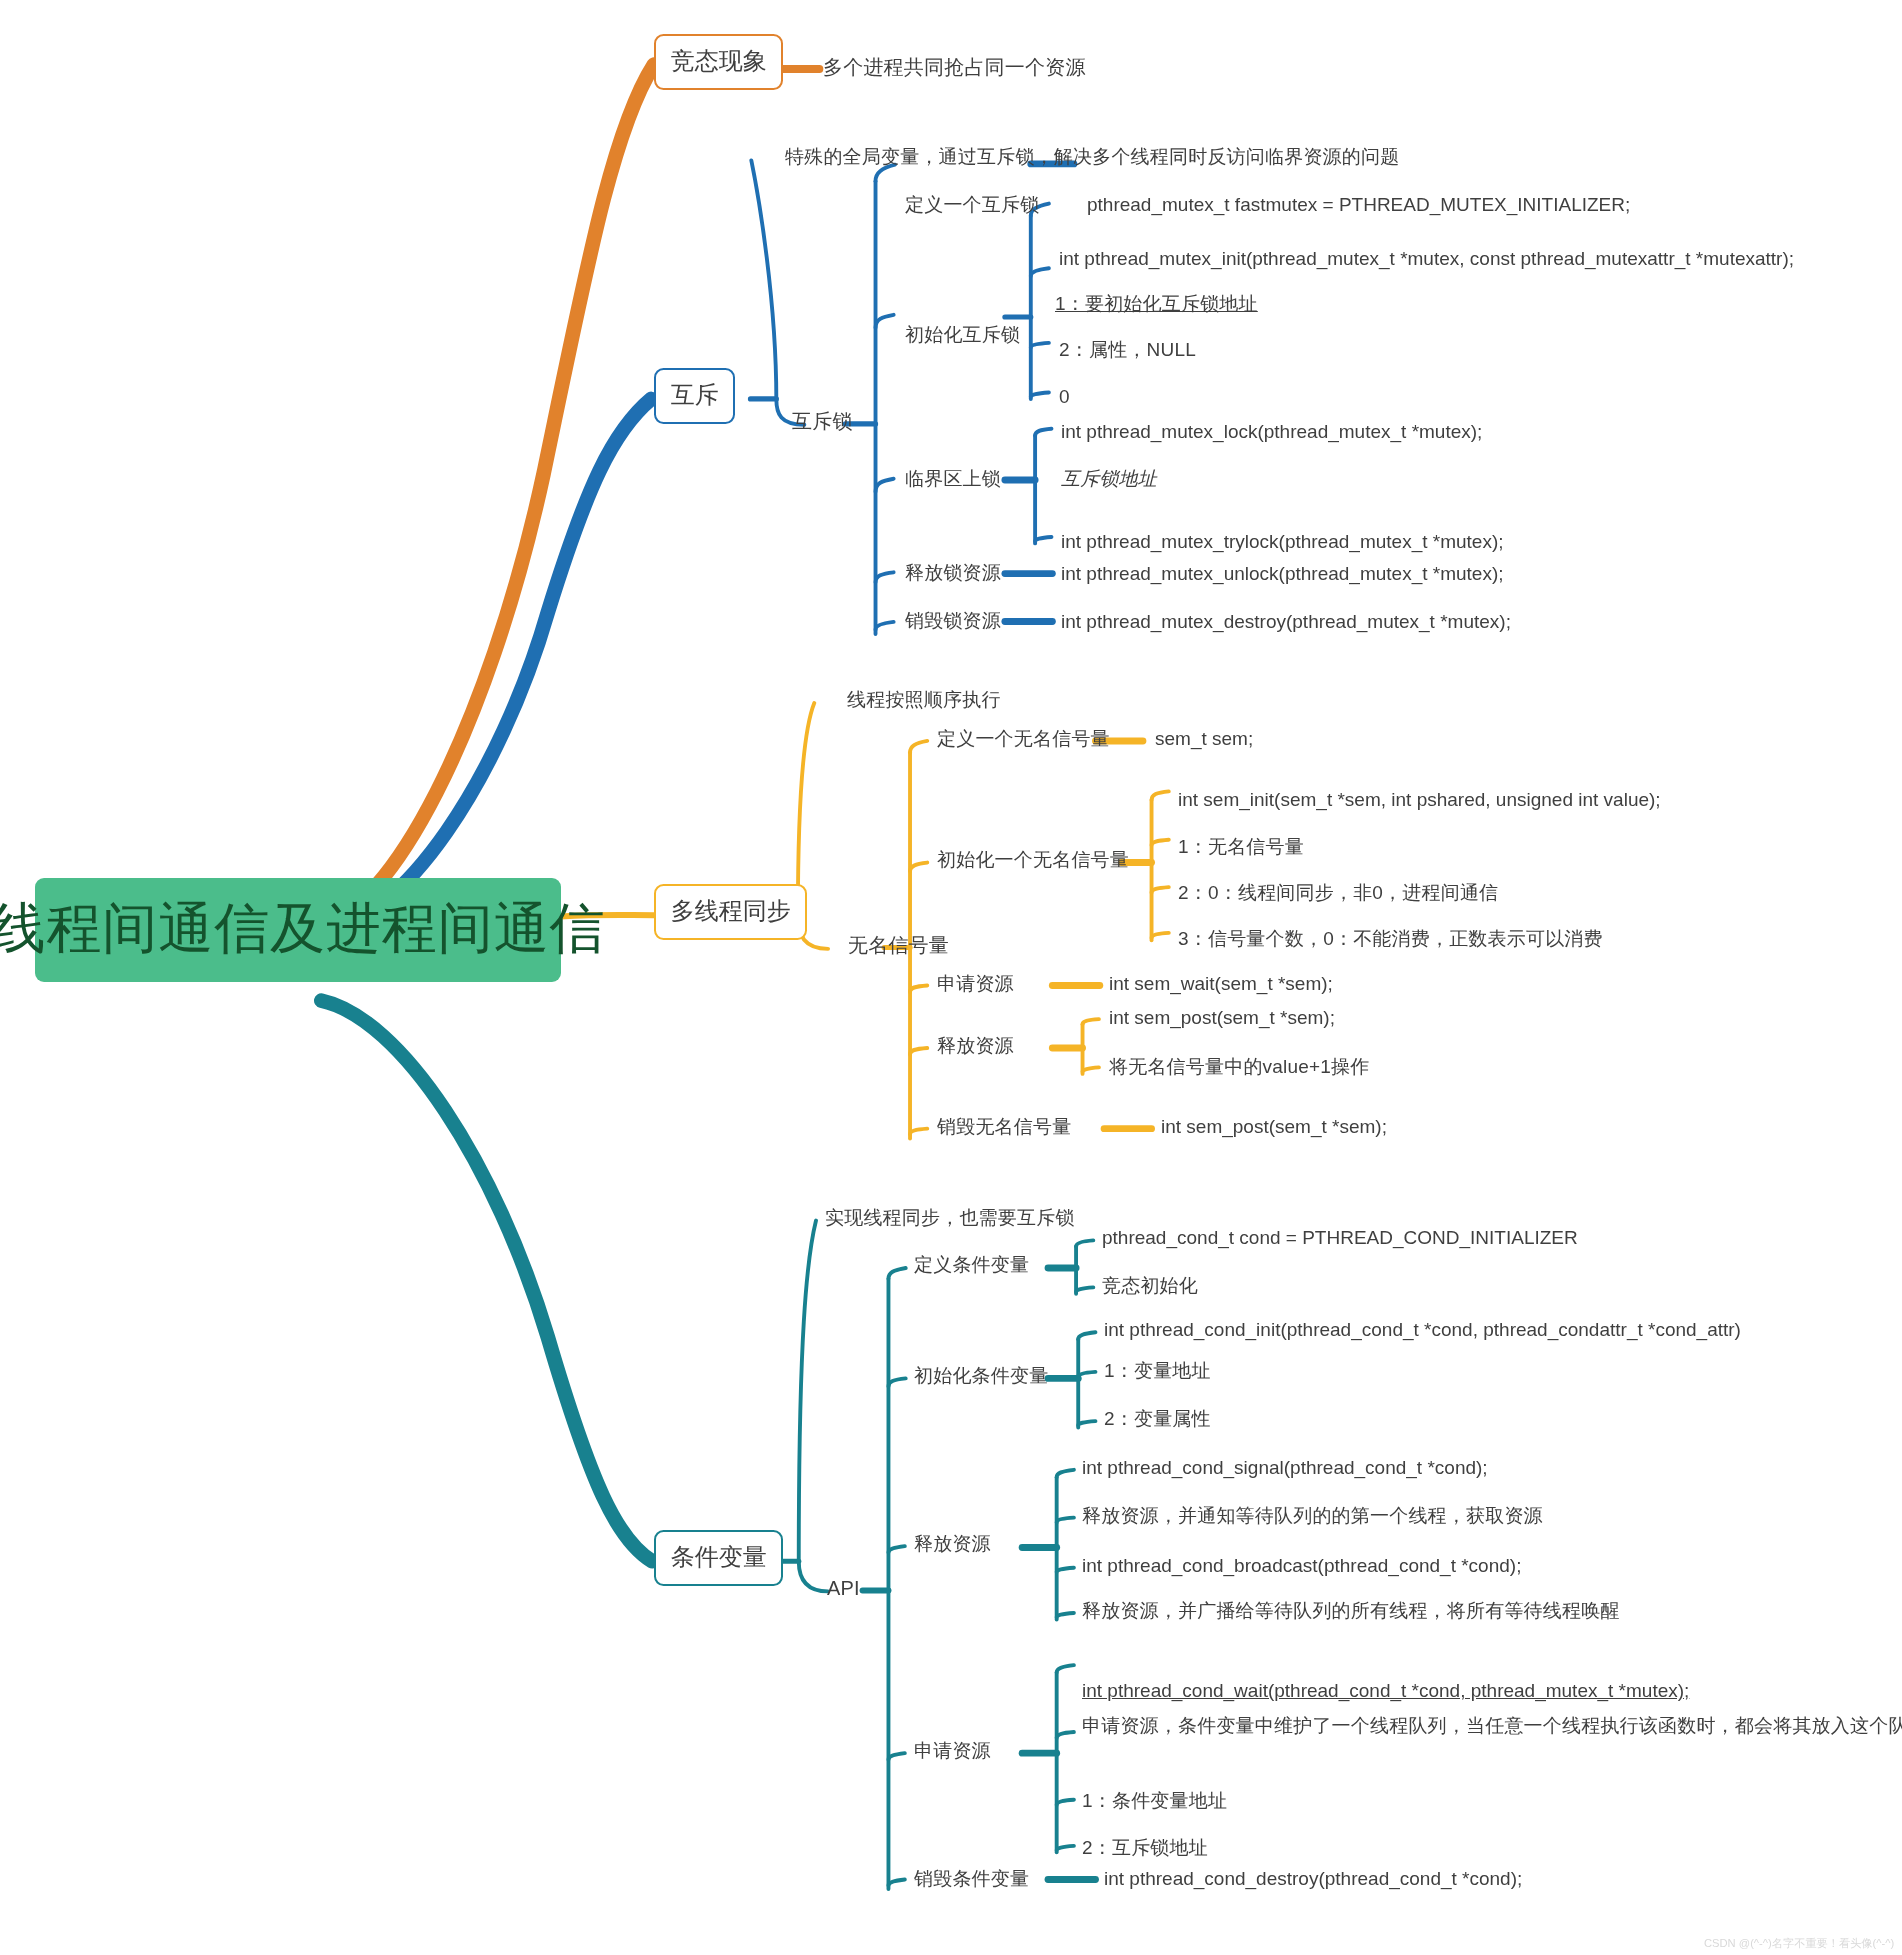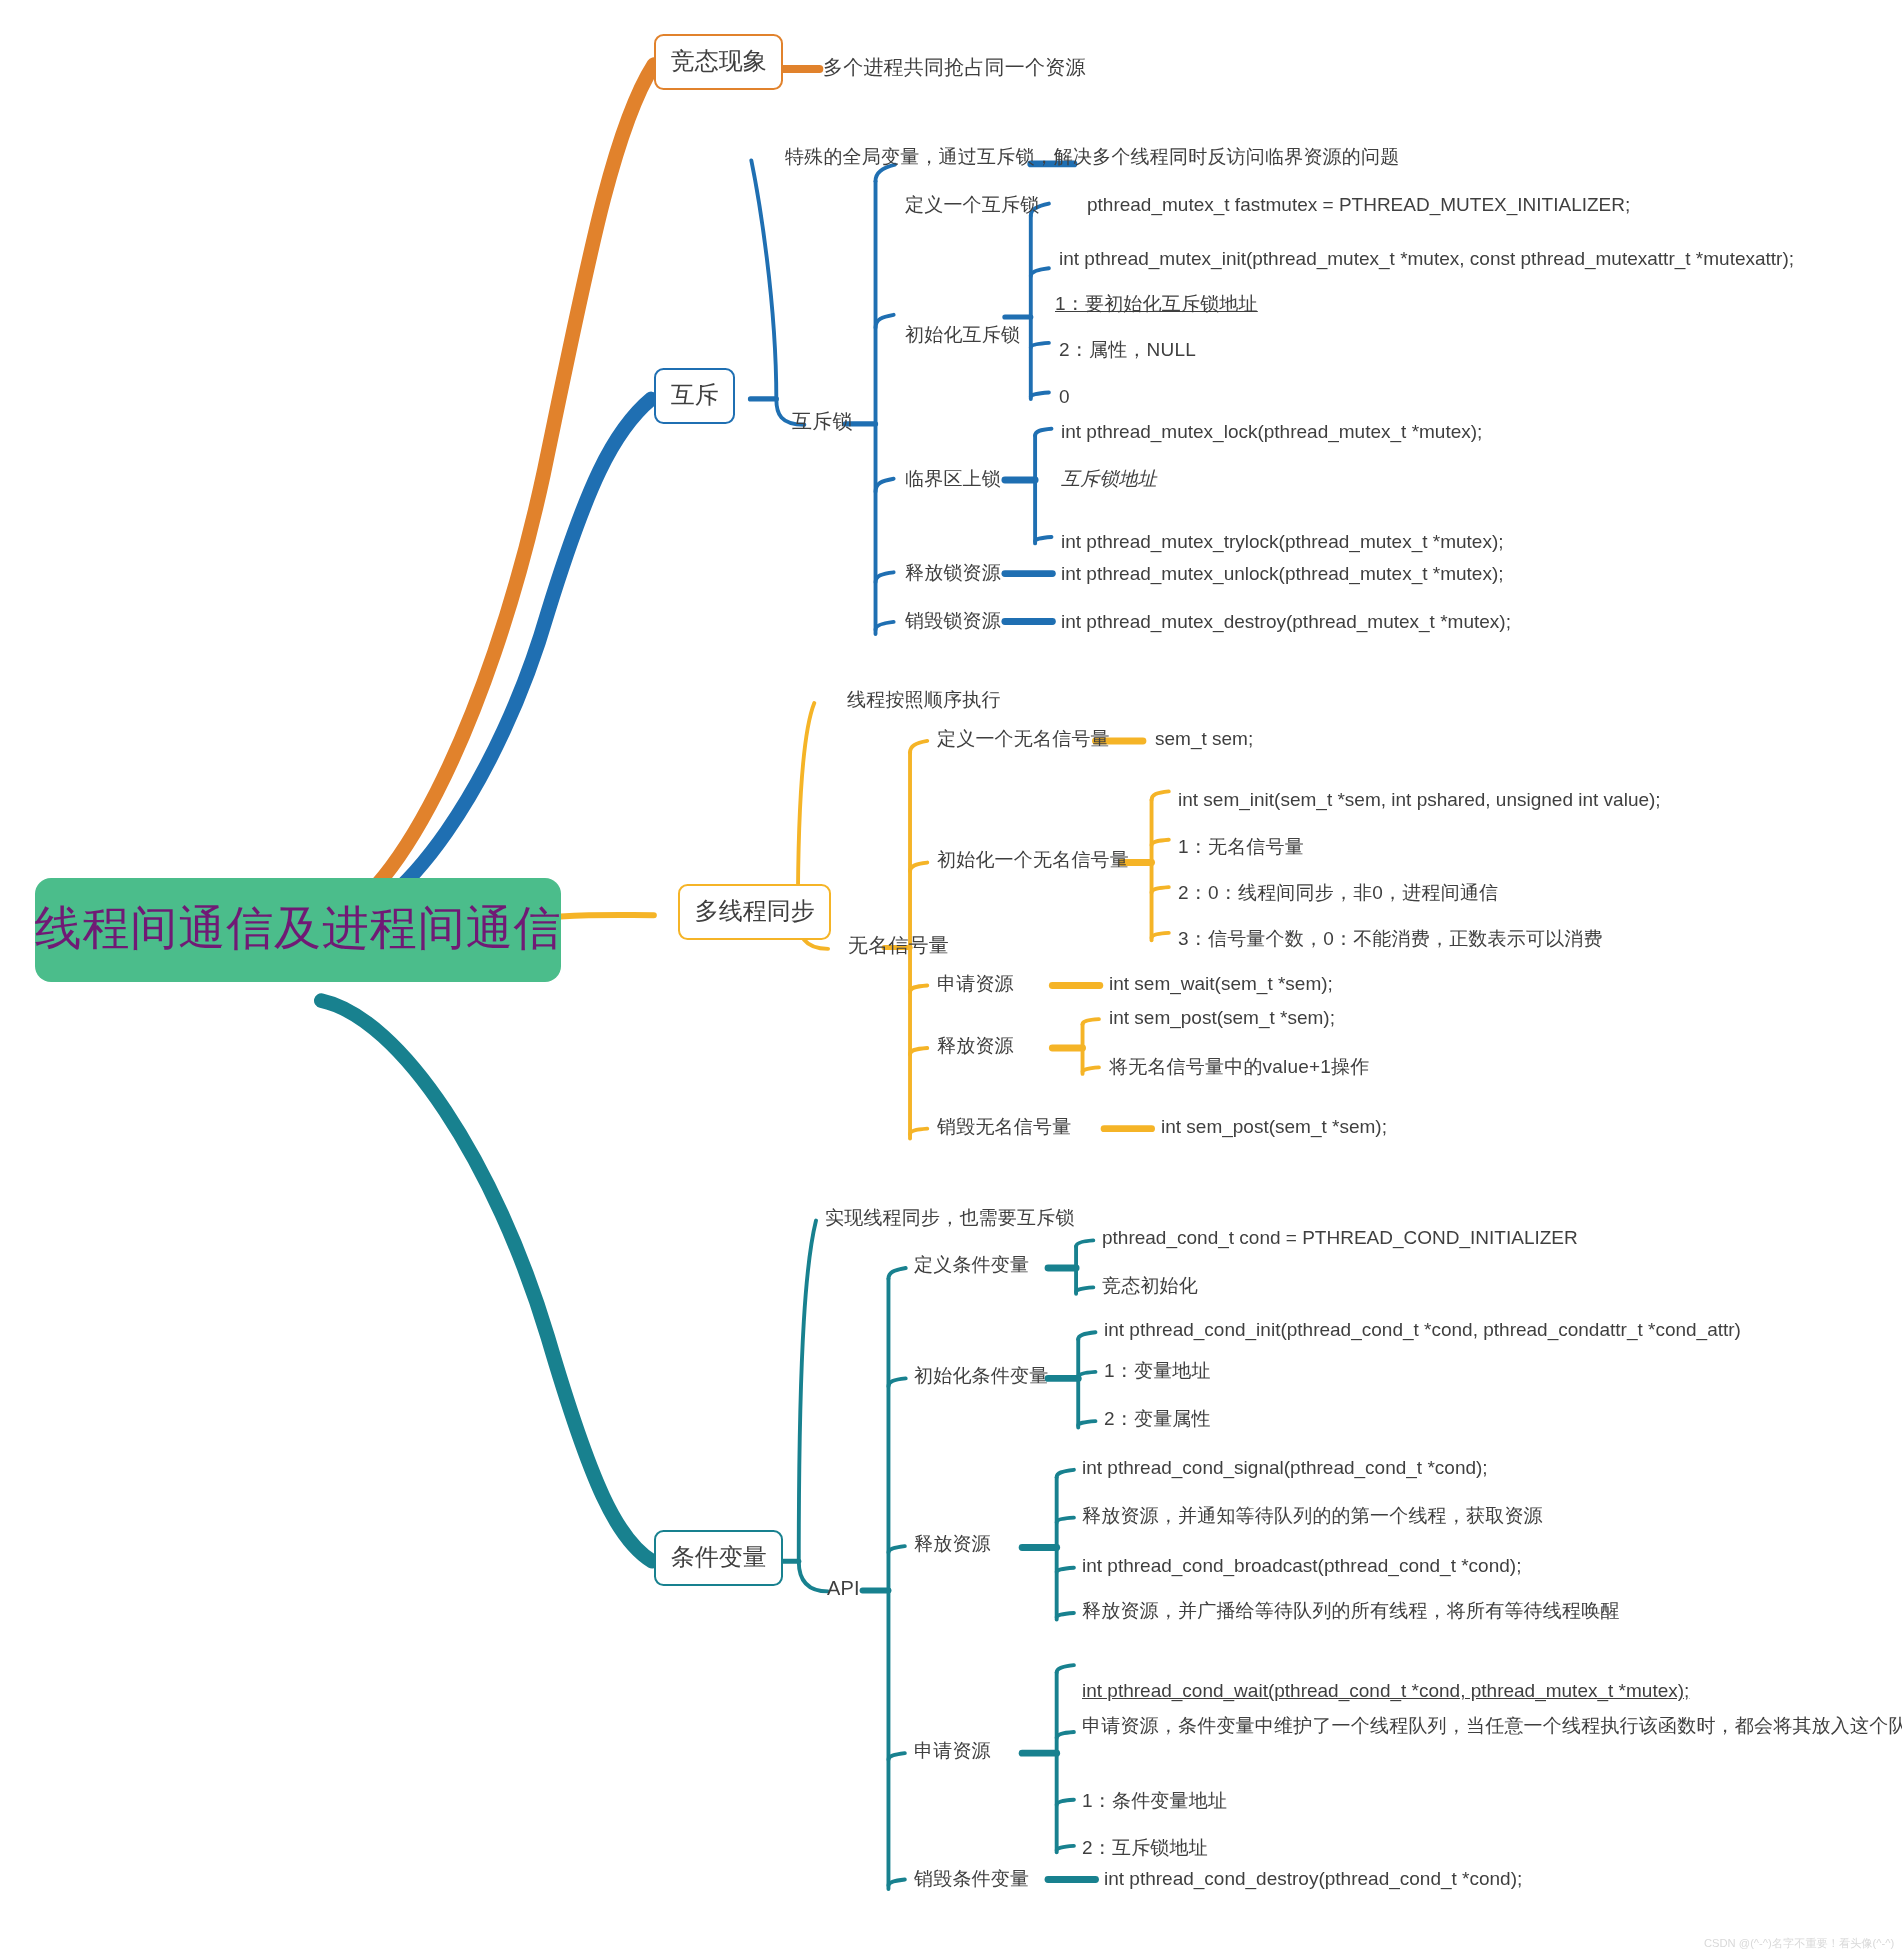--- a/index.html
+++ b/index.html
@@ -25,23 +25,23 @@
     pointer-events: none;
   }
   .node {
     position: absolute;
     white-space: nowrap;
     line-height: 1.15;
   }
   
   .root {
     background: #4bbd8b;
-    color: #701a75;
-    border-radius: 16px;
-    font-size: 47px;
+    color: #14532d;
+    border-radius: 9px;
+    font-size: 55px;
     font-weight: 400;
     padding: 13px 20px 16.4px 20px;
     letter-spacing: 0.9px;
     display: flex;
     align-items: center;
     justify-content: center;
   }
   
   .boxnode {
     border: 2.6px solid #1f6fb2;
@@ -253,21 +253,21 @@
   <div class="node txt code" style="left:1061px; top:421px;">int pthread_mutex_lock(pthread_mutex_t *mutex);</div>
   <div class="node txt" style="left:1061px; top:468px;font-style:italic;">互斥锁地址</div>
   <div class="node txt code" style="left:1061px; top:531px;">int pthread_mutex_trylock(pthread_mutex_t *mutex);</div>
 
   <div class="node txt" style="left:905px; top:562px;">释放锁资源</div>
   <div class="node txt code" style="left:1061px; top:563px;">int pthread_mutex_unlock(pthread_mutex_t *mutex);</div>
 
   <div class="node txt" style="left:905px; top:610px;">销毁锁资源</div>
   <div class="node txt code" style="left:1061px; top:611px;">int pthread_mutex_destroy(pthread_mutex_t *mutex);</div>
 
-  <div class="node boxnode yellow" style="left:678px; top:884px;">多线程同步</div>
+  <div class="node boxnode yellow" style="left:654px; top:884px;">多线程同步</div>
   <div class="node txt" style="left:847px; top:689px;">线程按照顺序执行</div>
   <div class="node txt mid" style="left:848px; top:934px;">无名信号量</div>
 
   <div class="node txt" style="left:937px; top:728px;">定义一个无名信号量</div>
   <div class="node txt code" style="left:1155px; top:728px;">sem_t sem;</div>
 
   <div class="node txt" style="left:937px; top:849px;">初始化一个无名信号量</div>
   <div class="node txt code" style="left:1178px; top:789px;">int sem_init(sem_t *sem, int pshared, unsigned int value);</div>
   <div class="node txt" style="left:1178px; top:836px;">1：无名信号量</div>
   <div class="node txt" style="left:1178px; top:882px;text-align:center;">2：0：线程间同步，非0，进程间通信</div>

